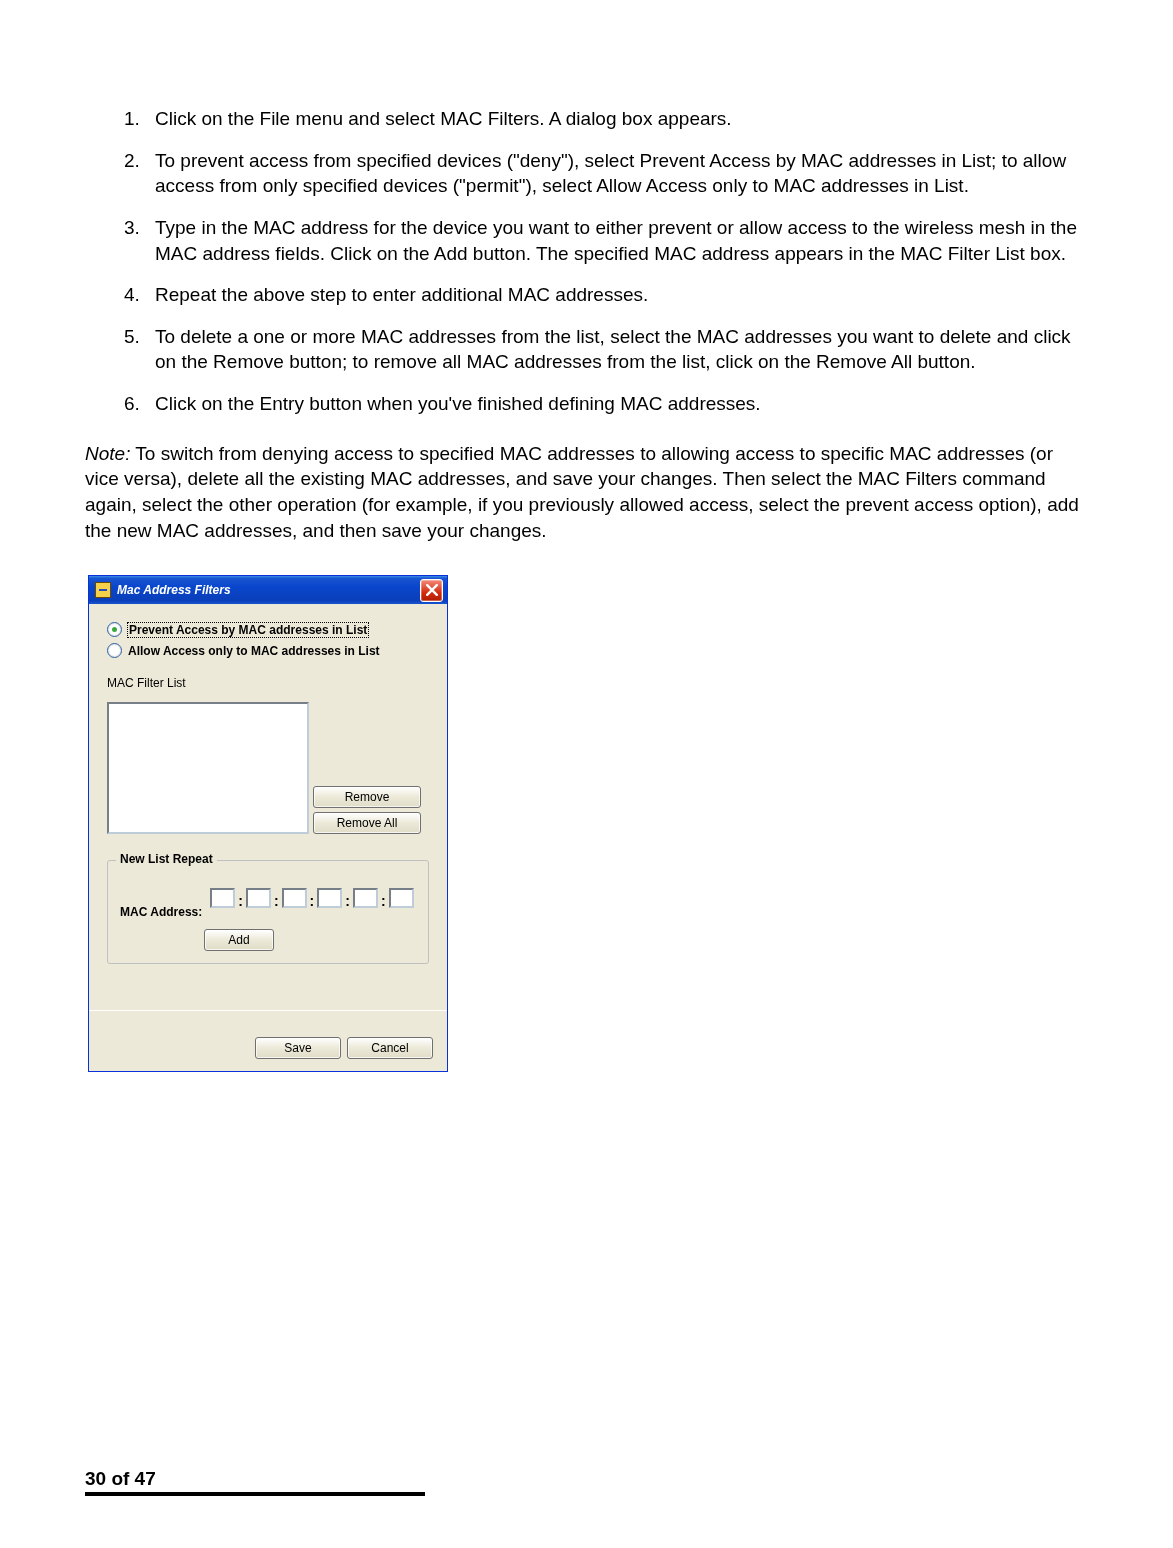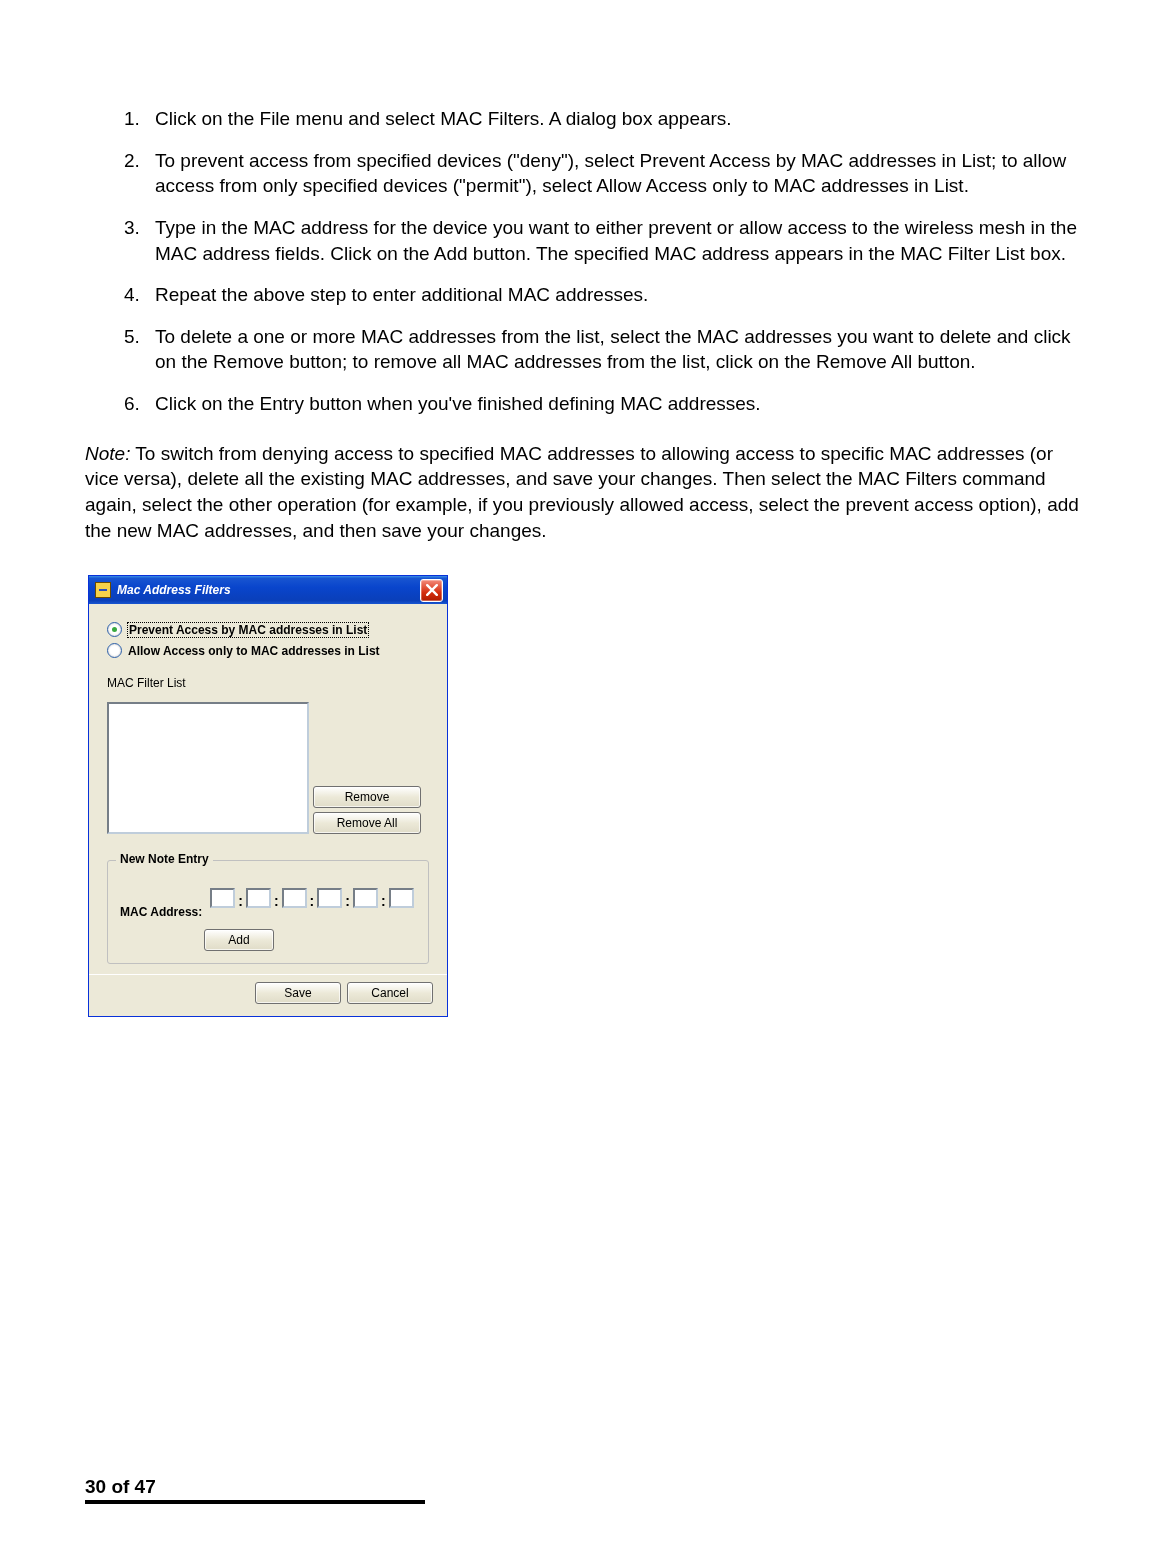--- a/index.html
+++ b/index.html
@@ -189,29 +189,30 @@
     position: relative;
     top: 3px;
   }
   .add-row {
     margin-top: 10px;
     margin-left: 84px;
   }
   .add-row .xp-button { width: 56px; }
   .dlg-footer {
     border-top: 1px solid #fff;
-    padding: 7px 14px 12px 14px;
+    padding: 26px 14px 12px 14px;
     display: flex;
     justify-content: flex-end;
     gap: 6px;
+    margin-top: 36px;
   }
   .dlg-footer .xp-button { width: 72px; }
   .page-footer {
     position: absolute;
-    bottom: 44px;
+    bottom: 52px;
     left: 85px;
     font-weight: bold;
     font-size: 19px;
     border-bottom: 4px solid #000;
     width: 340px;
     padding-bottom: 2px;
   }
 </style>
 </head>
 <body>
@@ -257,21 +258,21 @@
         <div class="filter-row">
           <div class="listbox"></div>
           <div class="side-buttons">
             <div class="xp-button">Remove</div>
             <div class="xp-button">Remove All</div>
           </div>
         </div>
       </div>
 
       <div class="entry-group">
-        <div class="entry-title">New Note Entry</div>
+        <div class="entry-title">New List Repeat</div>
         <div class="mac-row">
           <span class="mac-label">MAC Address:</span>
           <span class="mac-oct"></span>
           <span class="mac-sep">:</span>
           <span class="mac-oct"></span>
           <span class="mac-sep">:</span>
           <span class="mac-oct"></span>
           <span class="mac-sep">:</span>
           <span class="mac-oct"></span>
           <span class="mac-sep">:</span>

